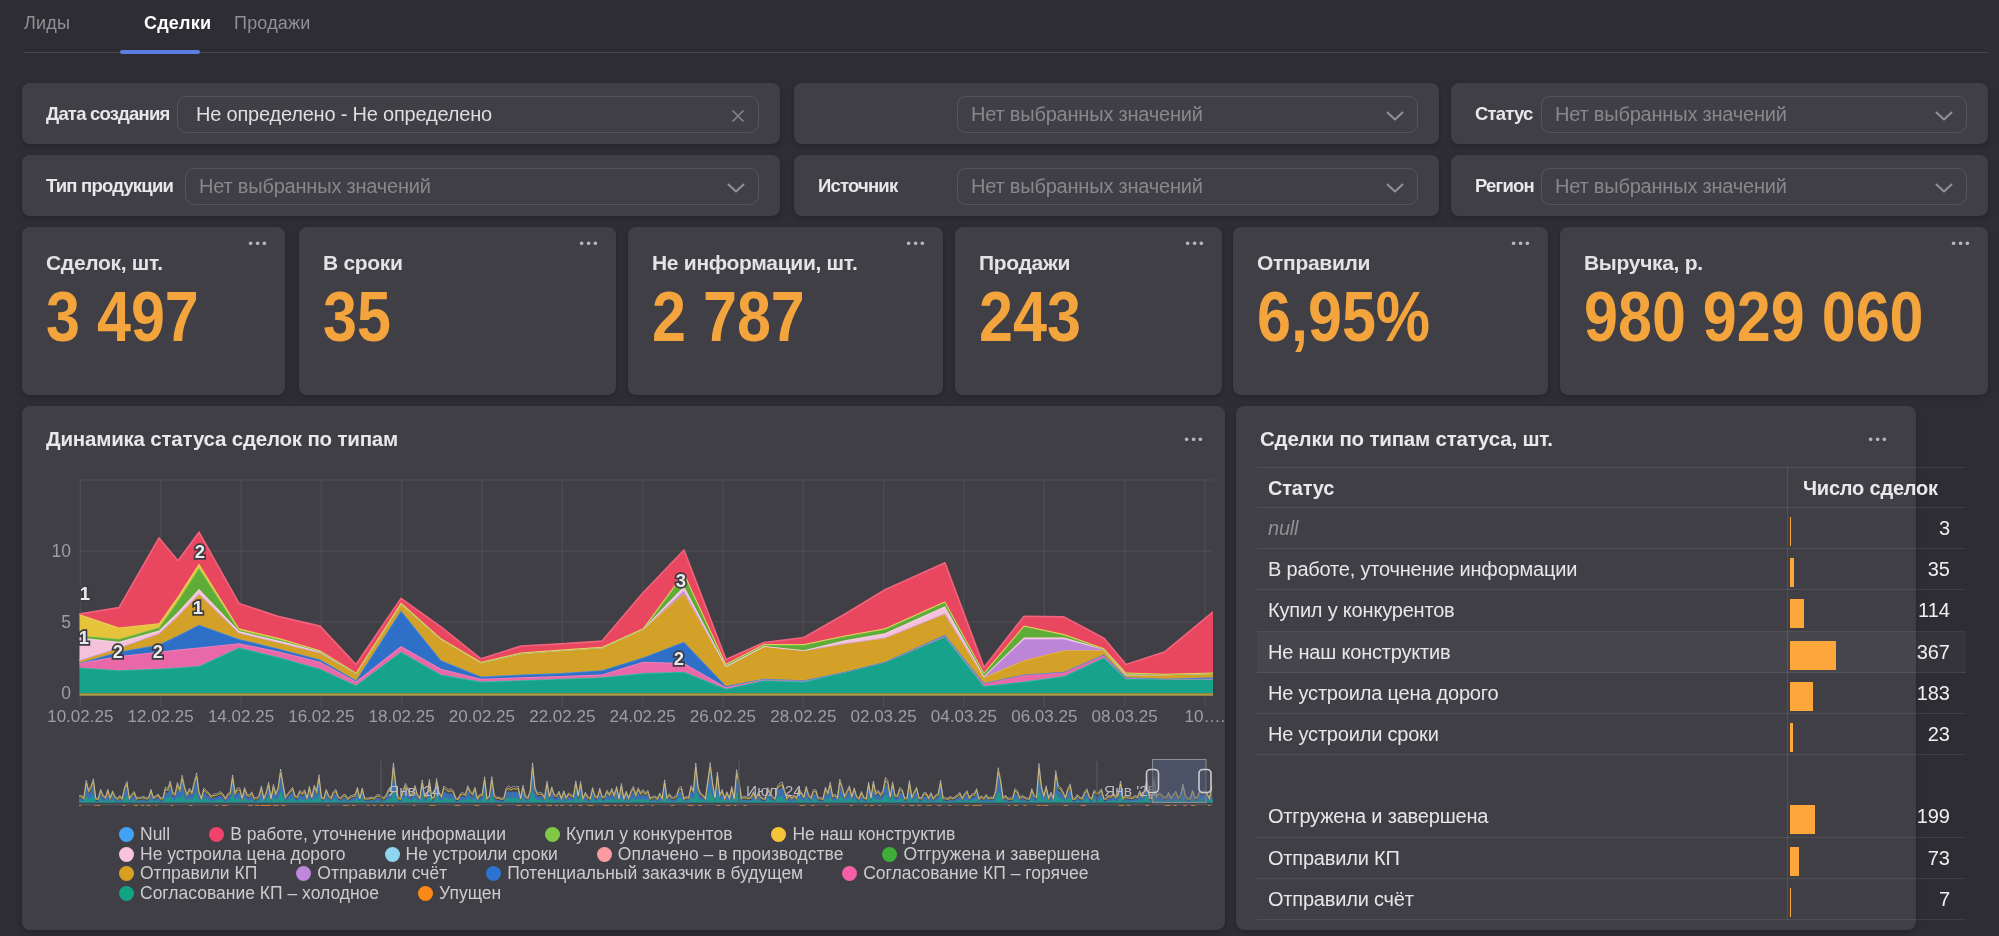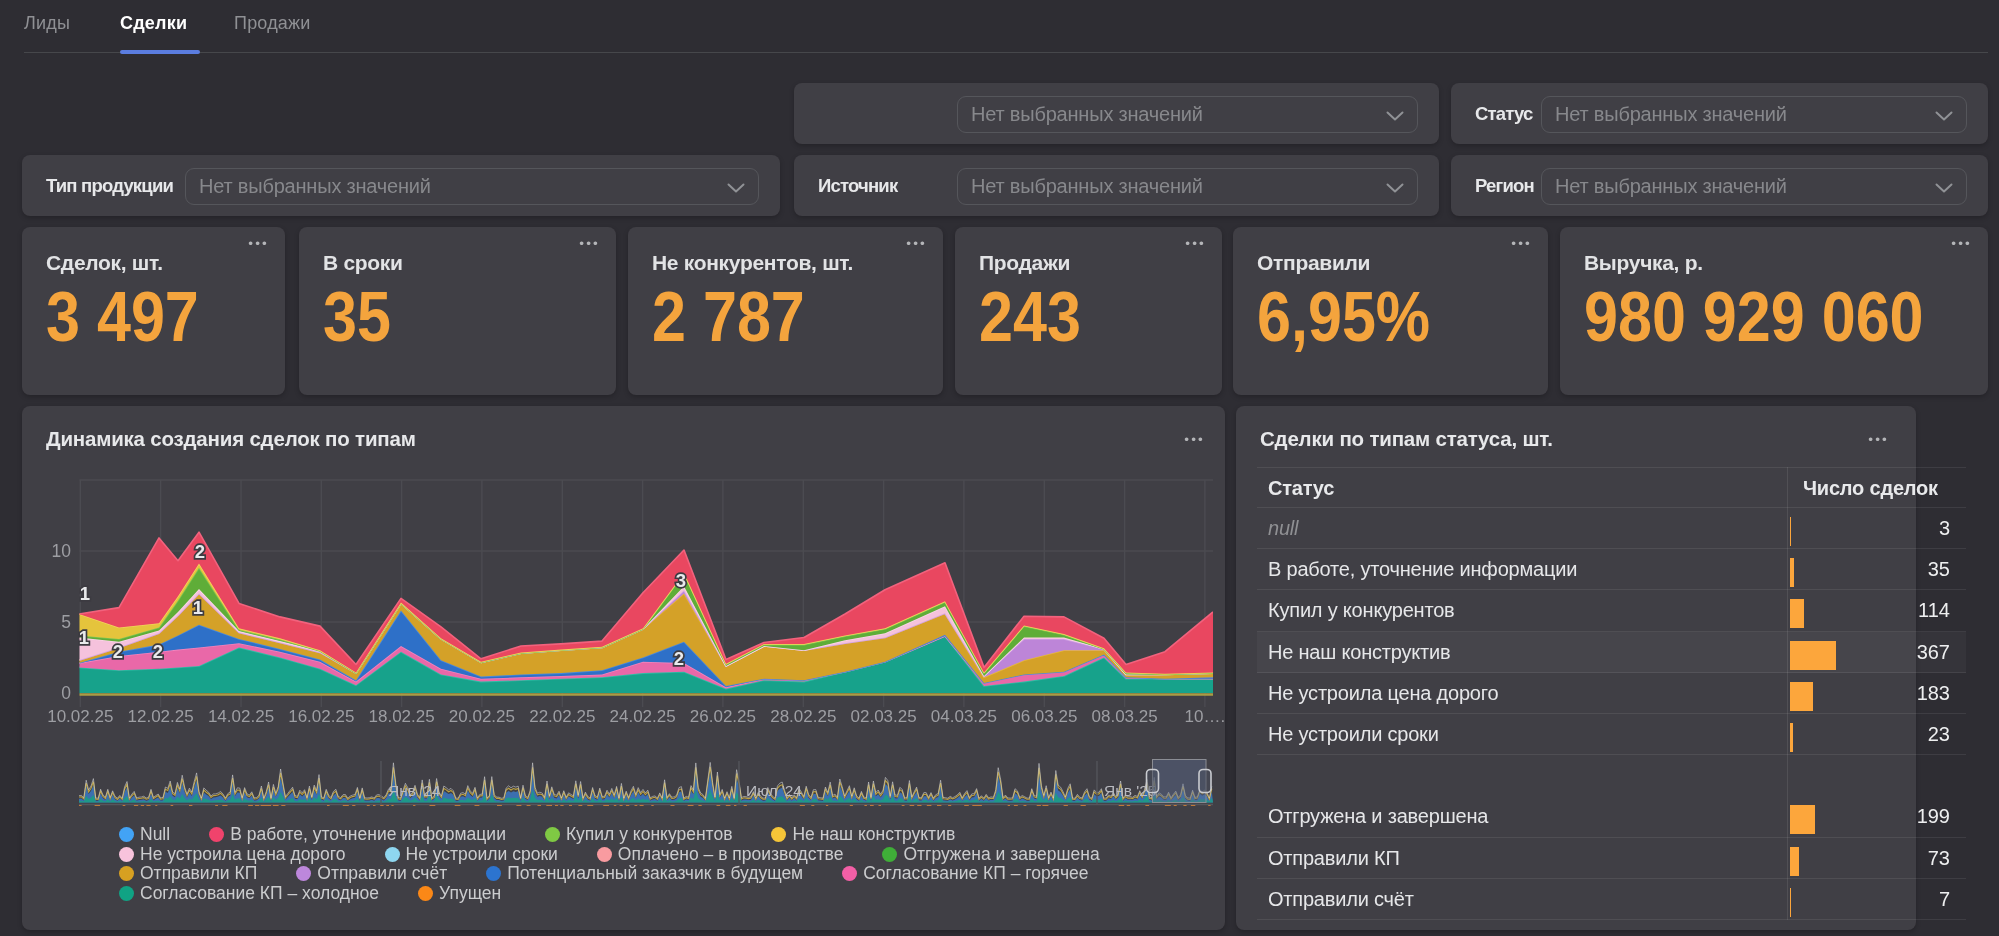--- a/index.html
+++ b/index.html
@@ -2,21 +2,21 @@
 <html lang="ru"><head><meta charset="utf-8">
 <style>
 * { margin:0; padding:0; box-sizing:border-box; }
 html,body { width:1999px; height:936px; background:#2e2d33; overflow:hidden;
   font-family:"Liberation Sans", sans-serif; }
 .page { position:relative; width:1999px; height:936px; }
 .card { position:absolute; background:#403f45; border-radius:8px; box-shadow:0 2px 5px rgba(0,0,0,0.22); }
 
 
 .tab { position:absolute; top:13px; font-size:18px; color:#8f9094; letter-spacing:0.2px; }
-.tab.active { color:#ffffff; font-weight:bold; }
+.tab.active { color:#ffffff; font-weight:bold;margin-left:24px; }
 .tabrule { position:absolute; left:24px; right:11px; top:51.5px; height:1.6px; background:#46474b; }
 .tabline { position:absolute; left:120px; width:80px; top:50px; height:4px; border-radius:3px; background:#5b7de0; }
 
 
 .fcard { height:61px; }
 .flabel { position:absolute; left:24px; top:0; height:61px; line-height:61px;
   font-size:18.5px; font-weight:bold; color:#e7e8ea; letter-spacing:-0.8px; }
 .fbox { position:absolute; top:12.5px; height:37px; border:1.6px solid #55565b; border-radius:9px; }
 .fval { position:absolute; left:18px; top:0; line-height:34px; font-size:20px; color:#dededf; letter-spacing:-0.2px; }
 .fph { position:absolute; left:13px; top:0; line-height:34px; font-size:20px; color:#87888c; letter-spacing:-0.2px; }
@@ -51,20 +51,29 @@
 </style></head>
 <body>
 <div class="page">
 
 <div class="tab" style="left:24px">Лиды</div>
 <div class="tab active" style="left:120px">Сделки</div>
 <div class="tab" style="left:234px">Продажи</div>
 <div class="tabrule"></div>
 <div class="tabline"></div>
 
+<div class="card fcard" style="left:22px;top:83px;width:758px">
+      <div class="flabel">Дата создания</div>
+      <div class="fbox" style="left:155px;right:21px">
+        <span class="fval">Не определено - Не определено</span>
+        <svg class="ficon" style="top:12px" width="14" height="14" viewBox="0 0 14 14">
+          <path d="M1.5 1.5 L12.5 12.5 M12.5 1.5 L1.5 12.5" stroke="#85868a" stroke-width="1.6"></path>
+        </svg>
+      </div>
+    </div>
 <div class="card fcard" style="left:794px;top:83px;width:645px">
       <div class="fbox" style="left:163px;right:21px">
         <span class="fph">Нет выбранных значений</span>
         <svg class="ficon" style="top:14px" width="18" height="10" viewBox="0 0 18 10">
           <path d="M1.5 1.5 L9 8.5 L16.5 1.5" stroke="#909296" stroke-width="2" fill="none" stroke-linecap="round" stroke-linejoin="round"></path>
         </svg>
       </div>
     </div>
 <div class="card fcard" style="left:1451px;top:83px;width:537px">
       <div class="flabel">Статус</div>
@@ -108,41 +117,41 @@
       <div class="kt">Сделок, шт.</div>
       <div class="kn">3 497</div>
     </div>
 <div class="card kpi" style="left:299px;width:317px">
       <div class="dots">•••</div>
       <div class="kt">В сроки</div>
       <div class="kn">35</div>
     </div>
 <div class="card kpi" style="left:628px;width:315px">
       <div class="dots">•••</div>
-      <div class="kt">Не конкурентов, шт.</div>
+      <div class="kt">Не информации, шт.</div>
       <div class="kn">2 787</div>
     </div>
 <div class="card kpi" style="left:955px;width:267px">
       <div class="dots">•••</div>
       <div class="kt">Продажи</div>
       <div class="kn">243</div>
     </div>
 <div class="card kpi" style="left:1233px;width:315px">
       <div class="dots">•••</div>
       <div class="kt">Отправили</div>
       <div class="kn">6,95%</div>
     </div>
 <div class="card kpi" style="left:1560px;width:428px">
       <div class="dots">•••</div>
       <div class="kt">Выручка, р.</div>
       <div class="kn">980 929 060</div>
     </div>
 
 <div class="card bigcard" style="left:22px;width:1203px">
-  <div class="ctitle">Динамика создания сделок по типам</div>
+  <div class="ctitle">Динамика статуса сделок по типам</div>
   <div class="dots" style="top:26px;right:20px">•••</div>
   <svg width="1203" height="524" viewBox="0 0 1203 524" font-family="Liberation Sans, sans-serif" style="position:absolute;left:0;top:0">
         <defs>
           <clipPath id="plotclip">
             <rect x="57.5" y="74" width="1133.5" height="215.0"></rect>
           </clipPath>
         </defs>
         <line x1="58.3" y1="74" x2="58.3" y2="301" stroke="#4b4b51" stroke-width="1.4"></line>
 <line x1="138.6" y1="74" x2="138.6" y2="301" stroke="#4b4b51" stroke-width="1.4"></line>
 <line x1="219.0" y1="74" x2="219.0" y2="301" stroke="#4b4b51" stroke-width="1.4"></line>

